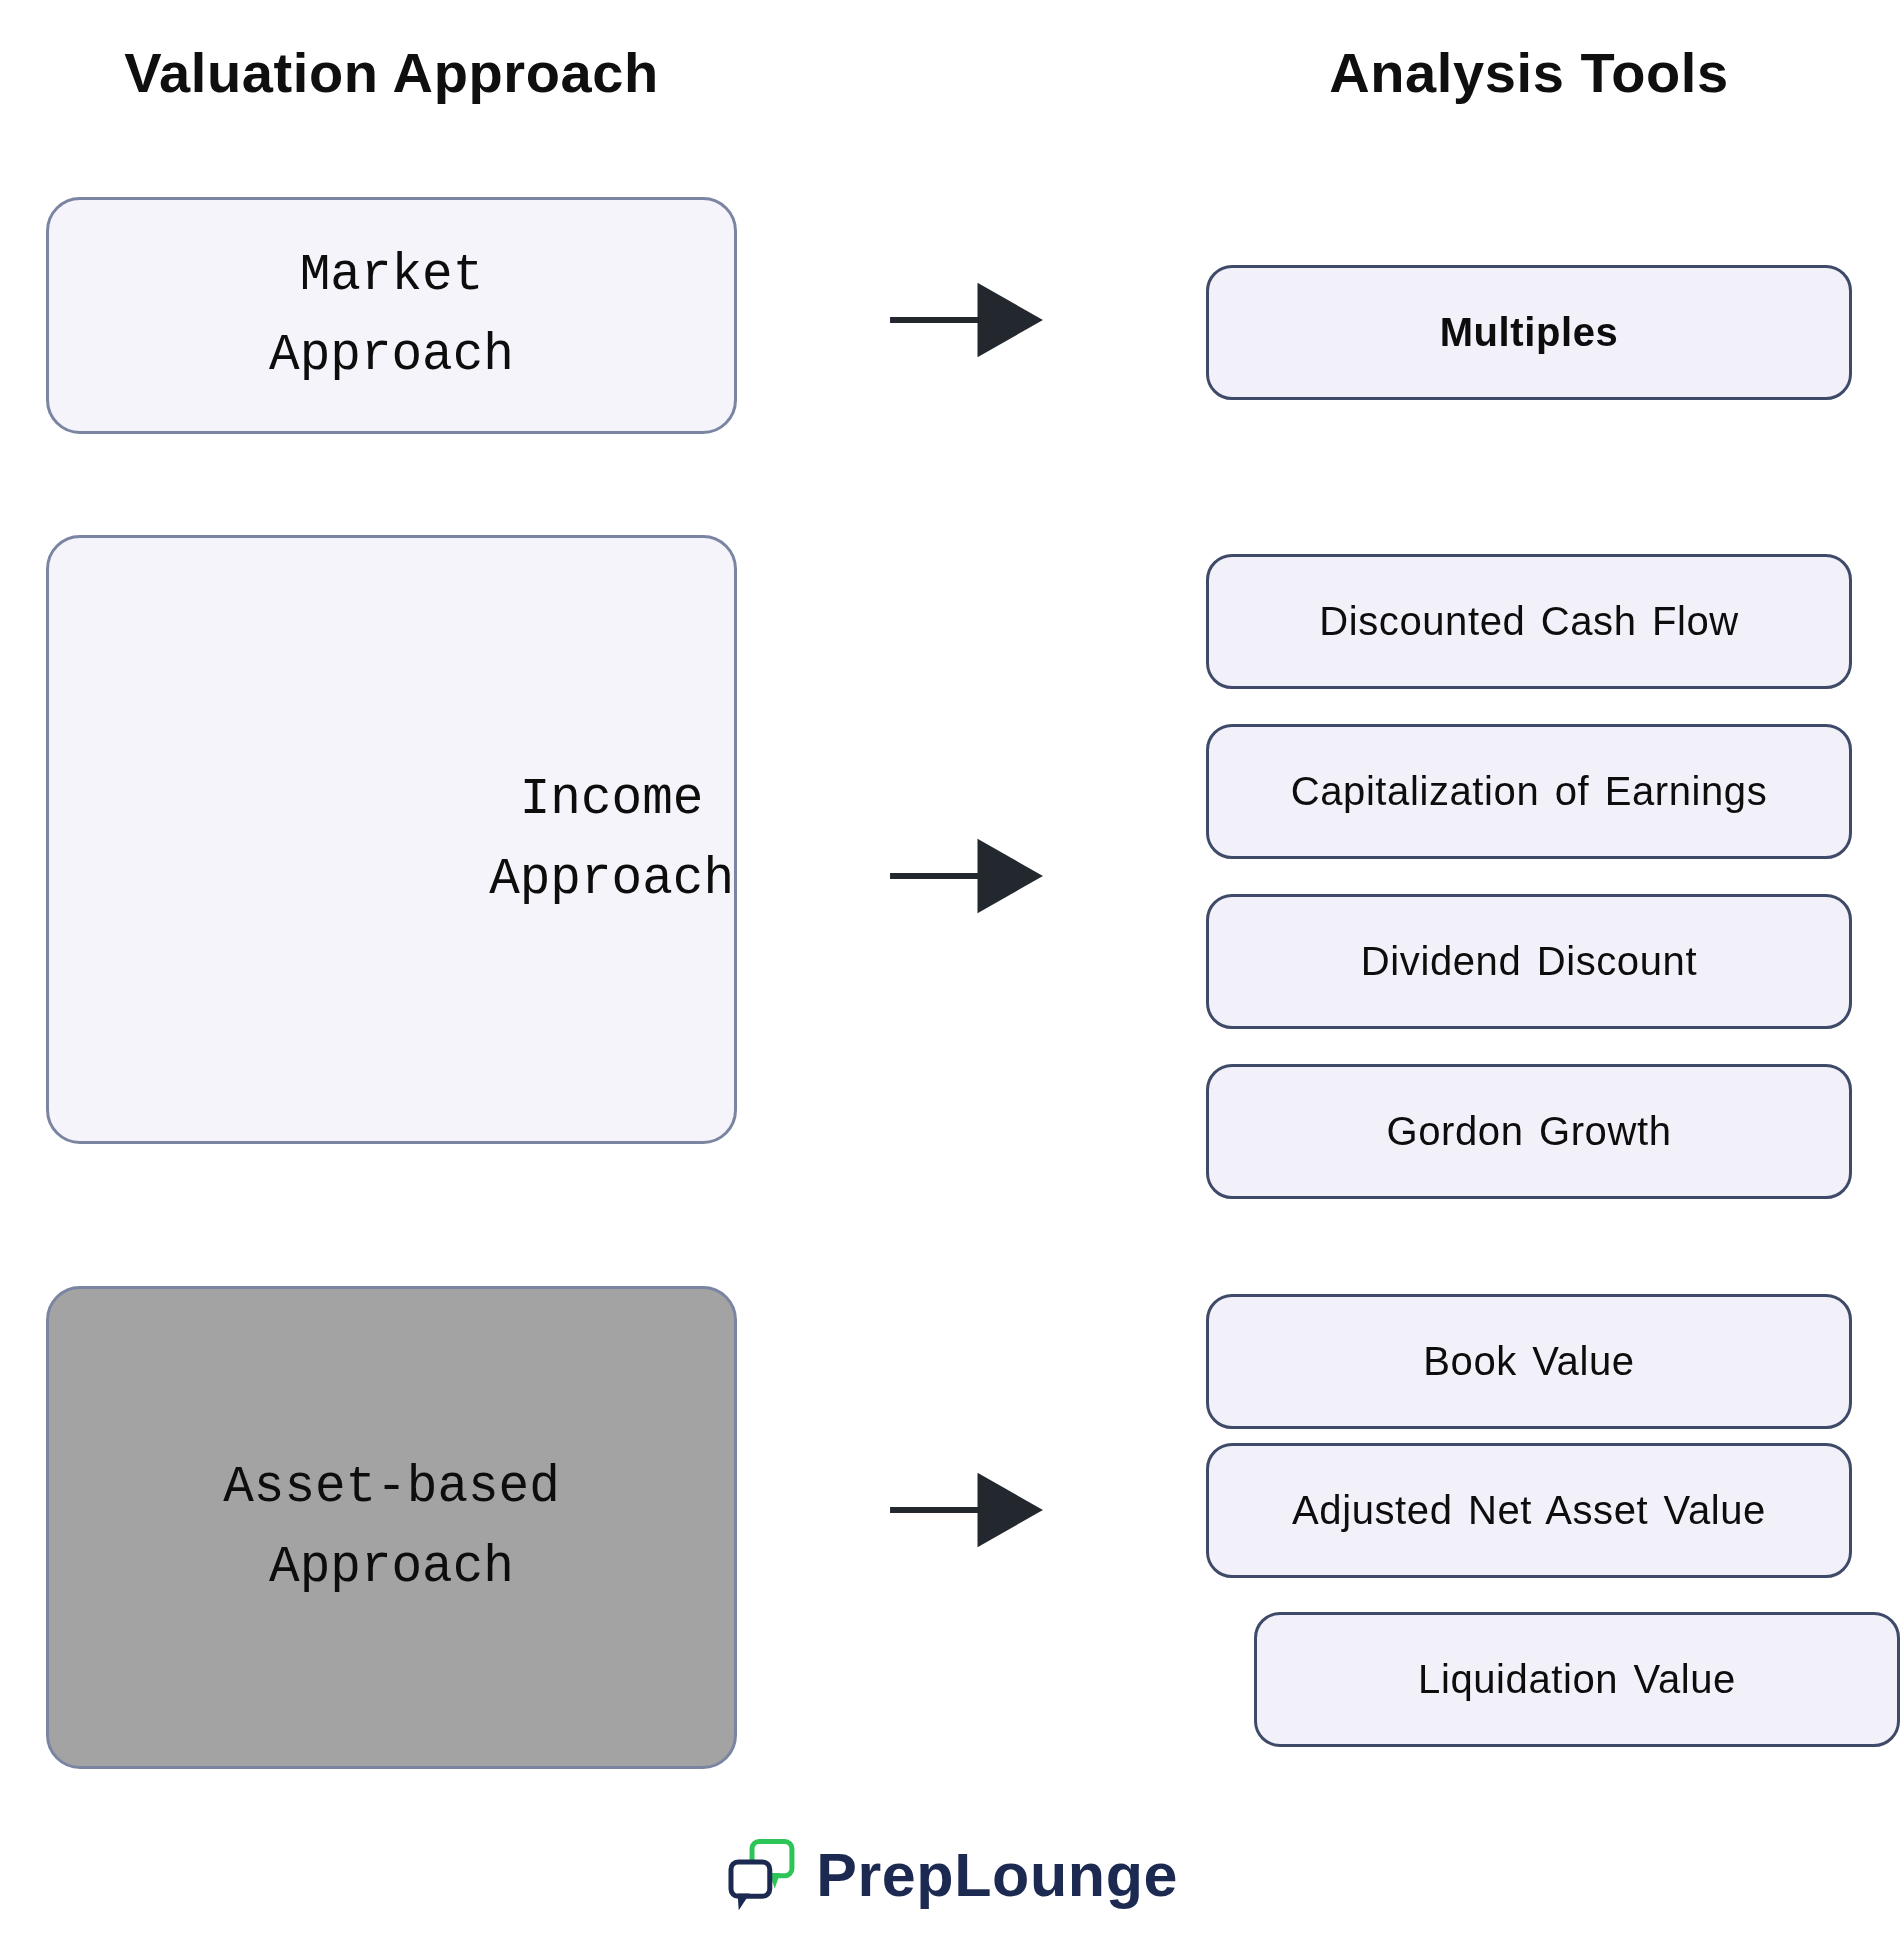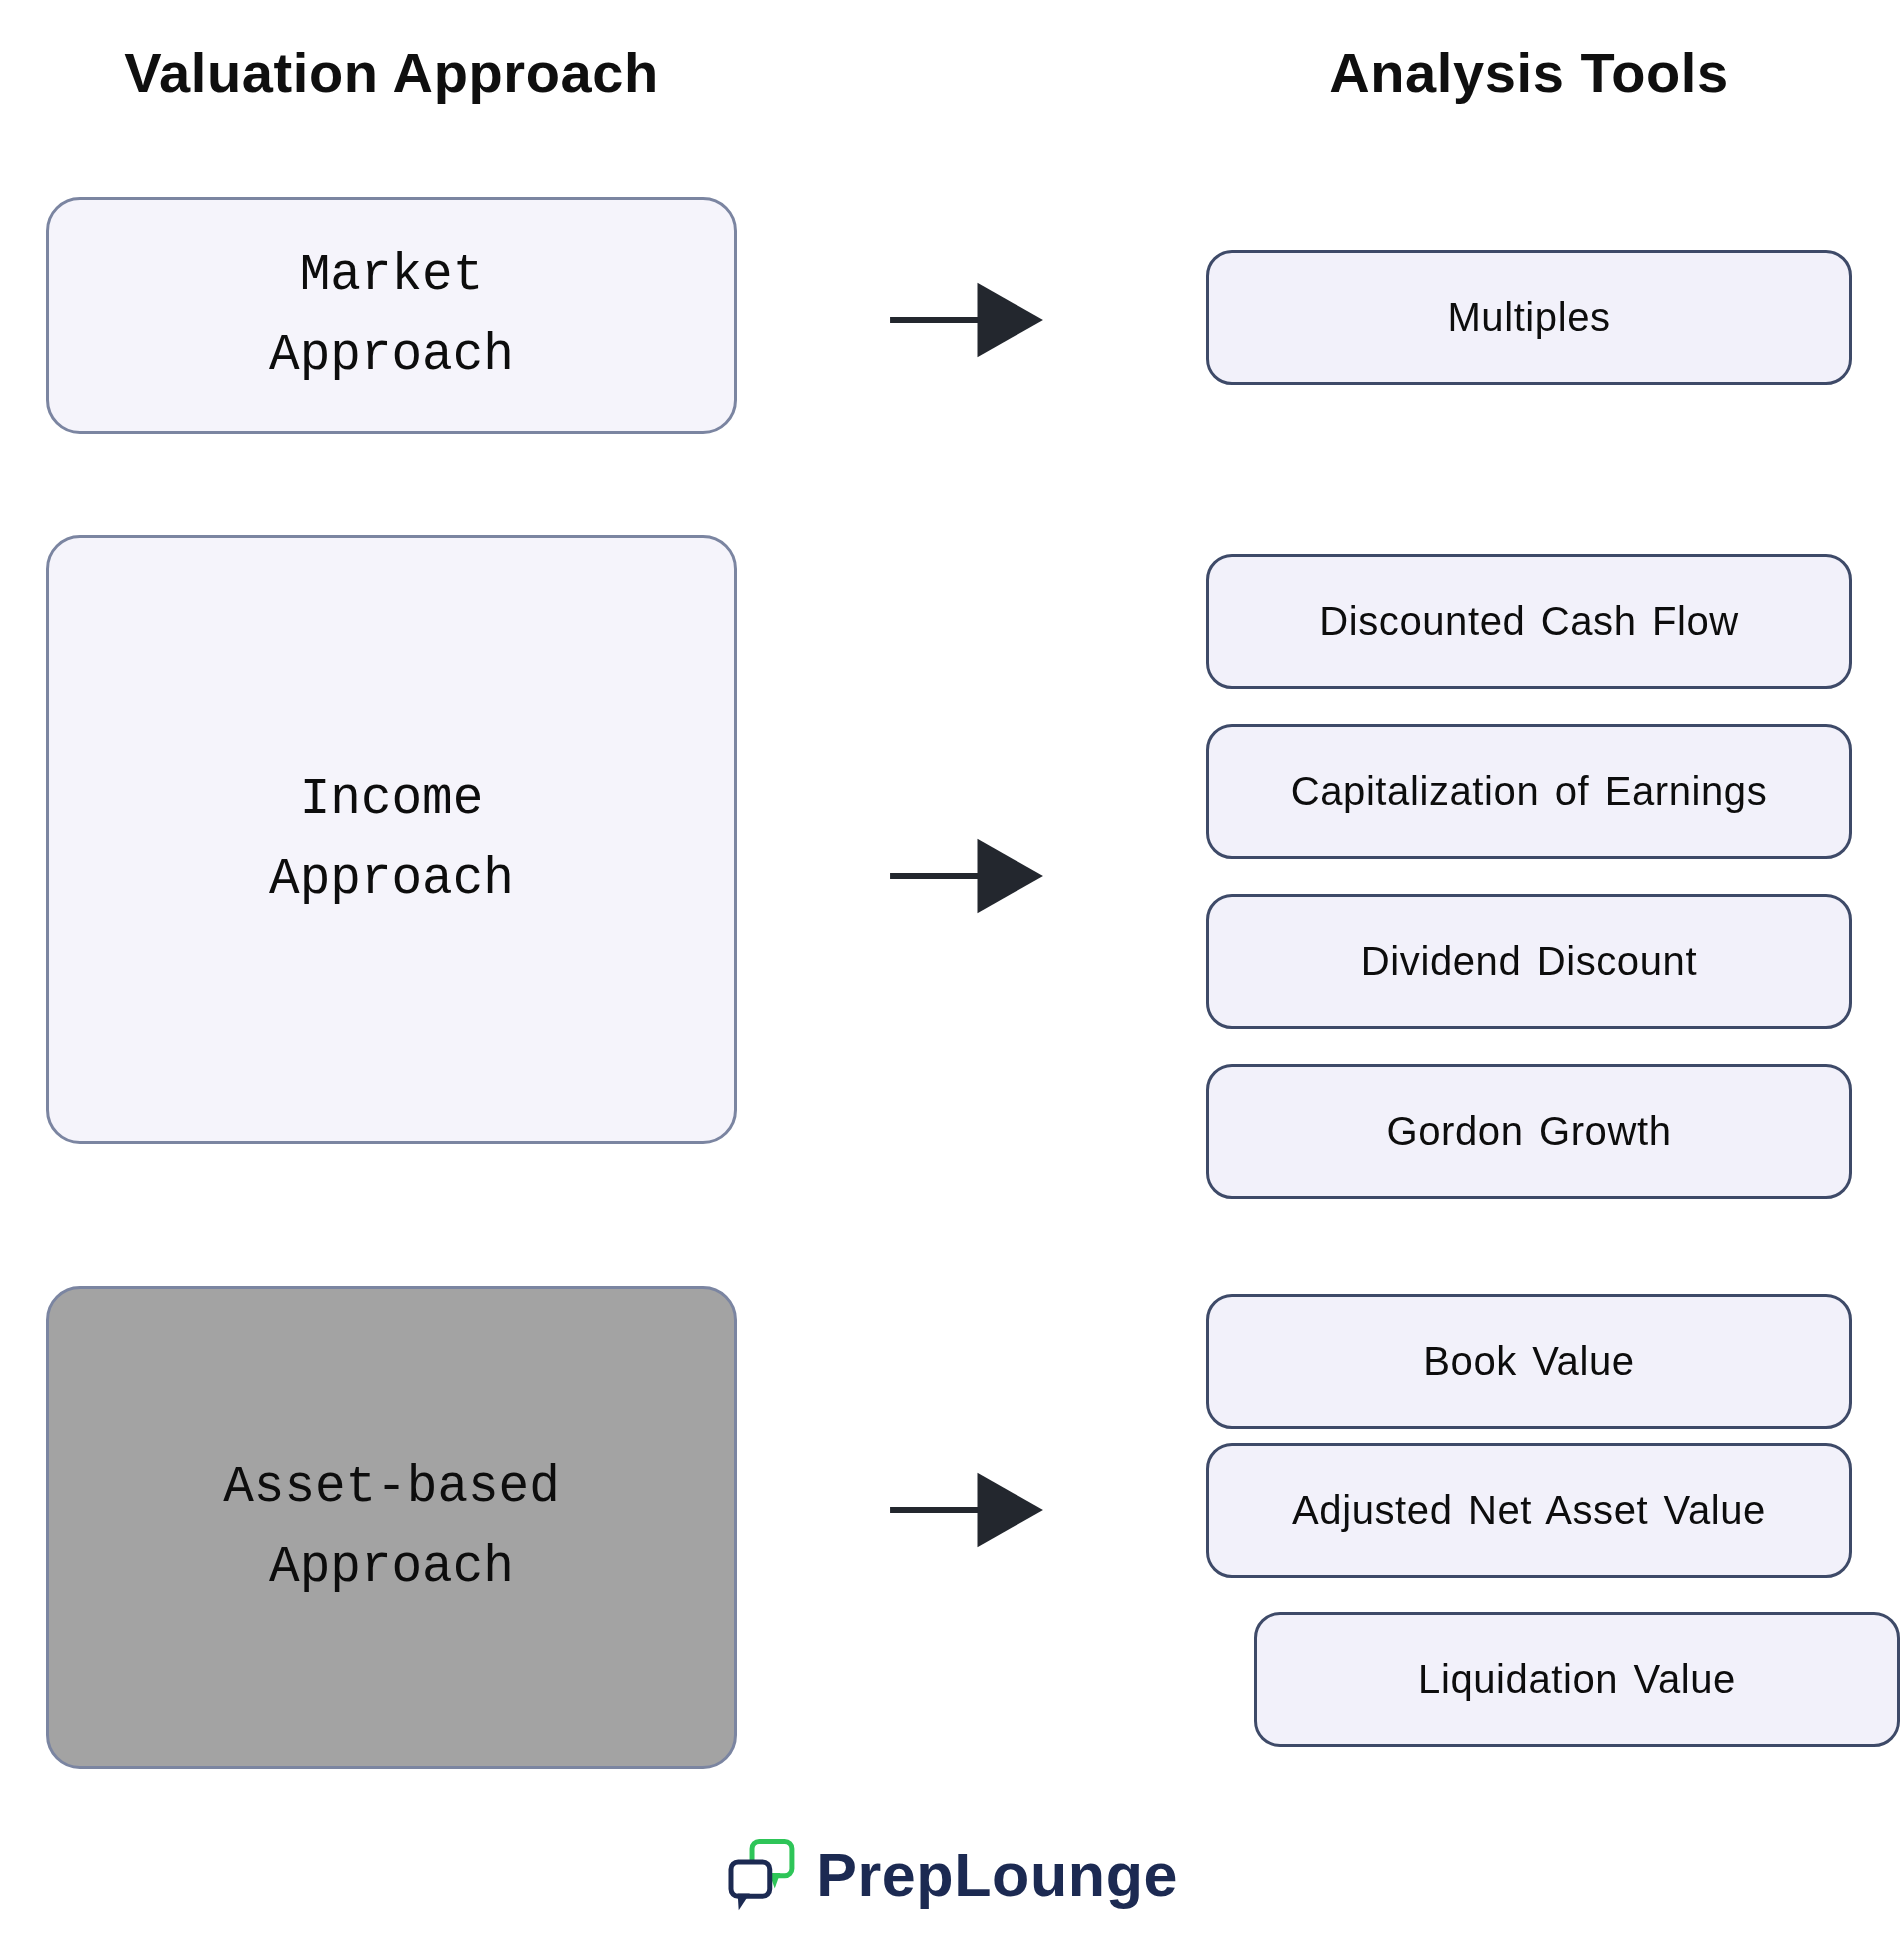--- a/index.html
+++ b/index.html
@@ -36,21 +36,21 @@
     align-items:center;
     justify-content:center;
     text-align:center;
     font-size:51px;
     font-weight:400;
     line-height:1.55;
     color:#0d0d0d;
     font-family:Liberation Mono, monospace;
   }
   #approach-market { top:197px;  height:237px; }
-  #approach-income { top:535px;  height:609px; }
+  #approach-income { top:535px;  height:609px;justify-content:flex-end; }
   #approach-asset  { top:1286px; height:483px; background:#a3a3a3; }
   .approach-label .line { display:block; }
 
   .tool-box {
     position:absolute;
     left:1206px;
     width:646px;
     height:135px;
     box-sizing:border-box;
     border:3.1px solid #3E4A68;
@@ -59,21 +59,21 @@
     display:flex;
     align-items:center;
     justify-content:center;
     text-align:center;
     font-size:40px;
     font-weight:400;
     letter-spacing:0.6px;
     word-spacing:3.7px;
     color:#0d0d0d;
   }
-  #tool-multiples { top:250px;  }
+  #tool-multiples { top:265px;font-weight:bold;  }
   #tool-dcf       { top:554px;  }
   #tool-coe       { top:724px; }
   #tool-dd        { top:894px; }
   #tool-gg        { top:1064px; }
   #tool-bv        { top:1273px;margin-top:21px; }
   #tool-anav      { top:1443px; }
   #tool-lv        { top:1612px;margin-left:48px; }
 
   .arrow {
     position:absolute;

